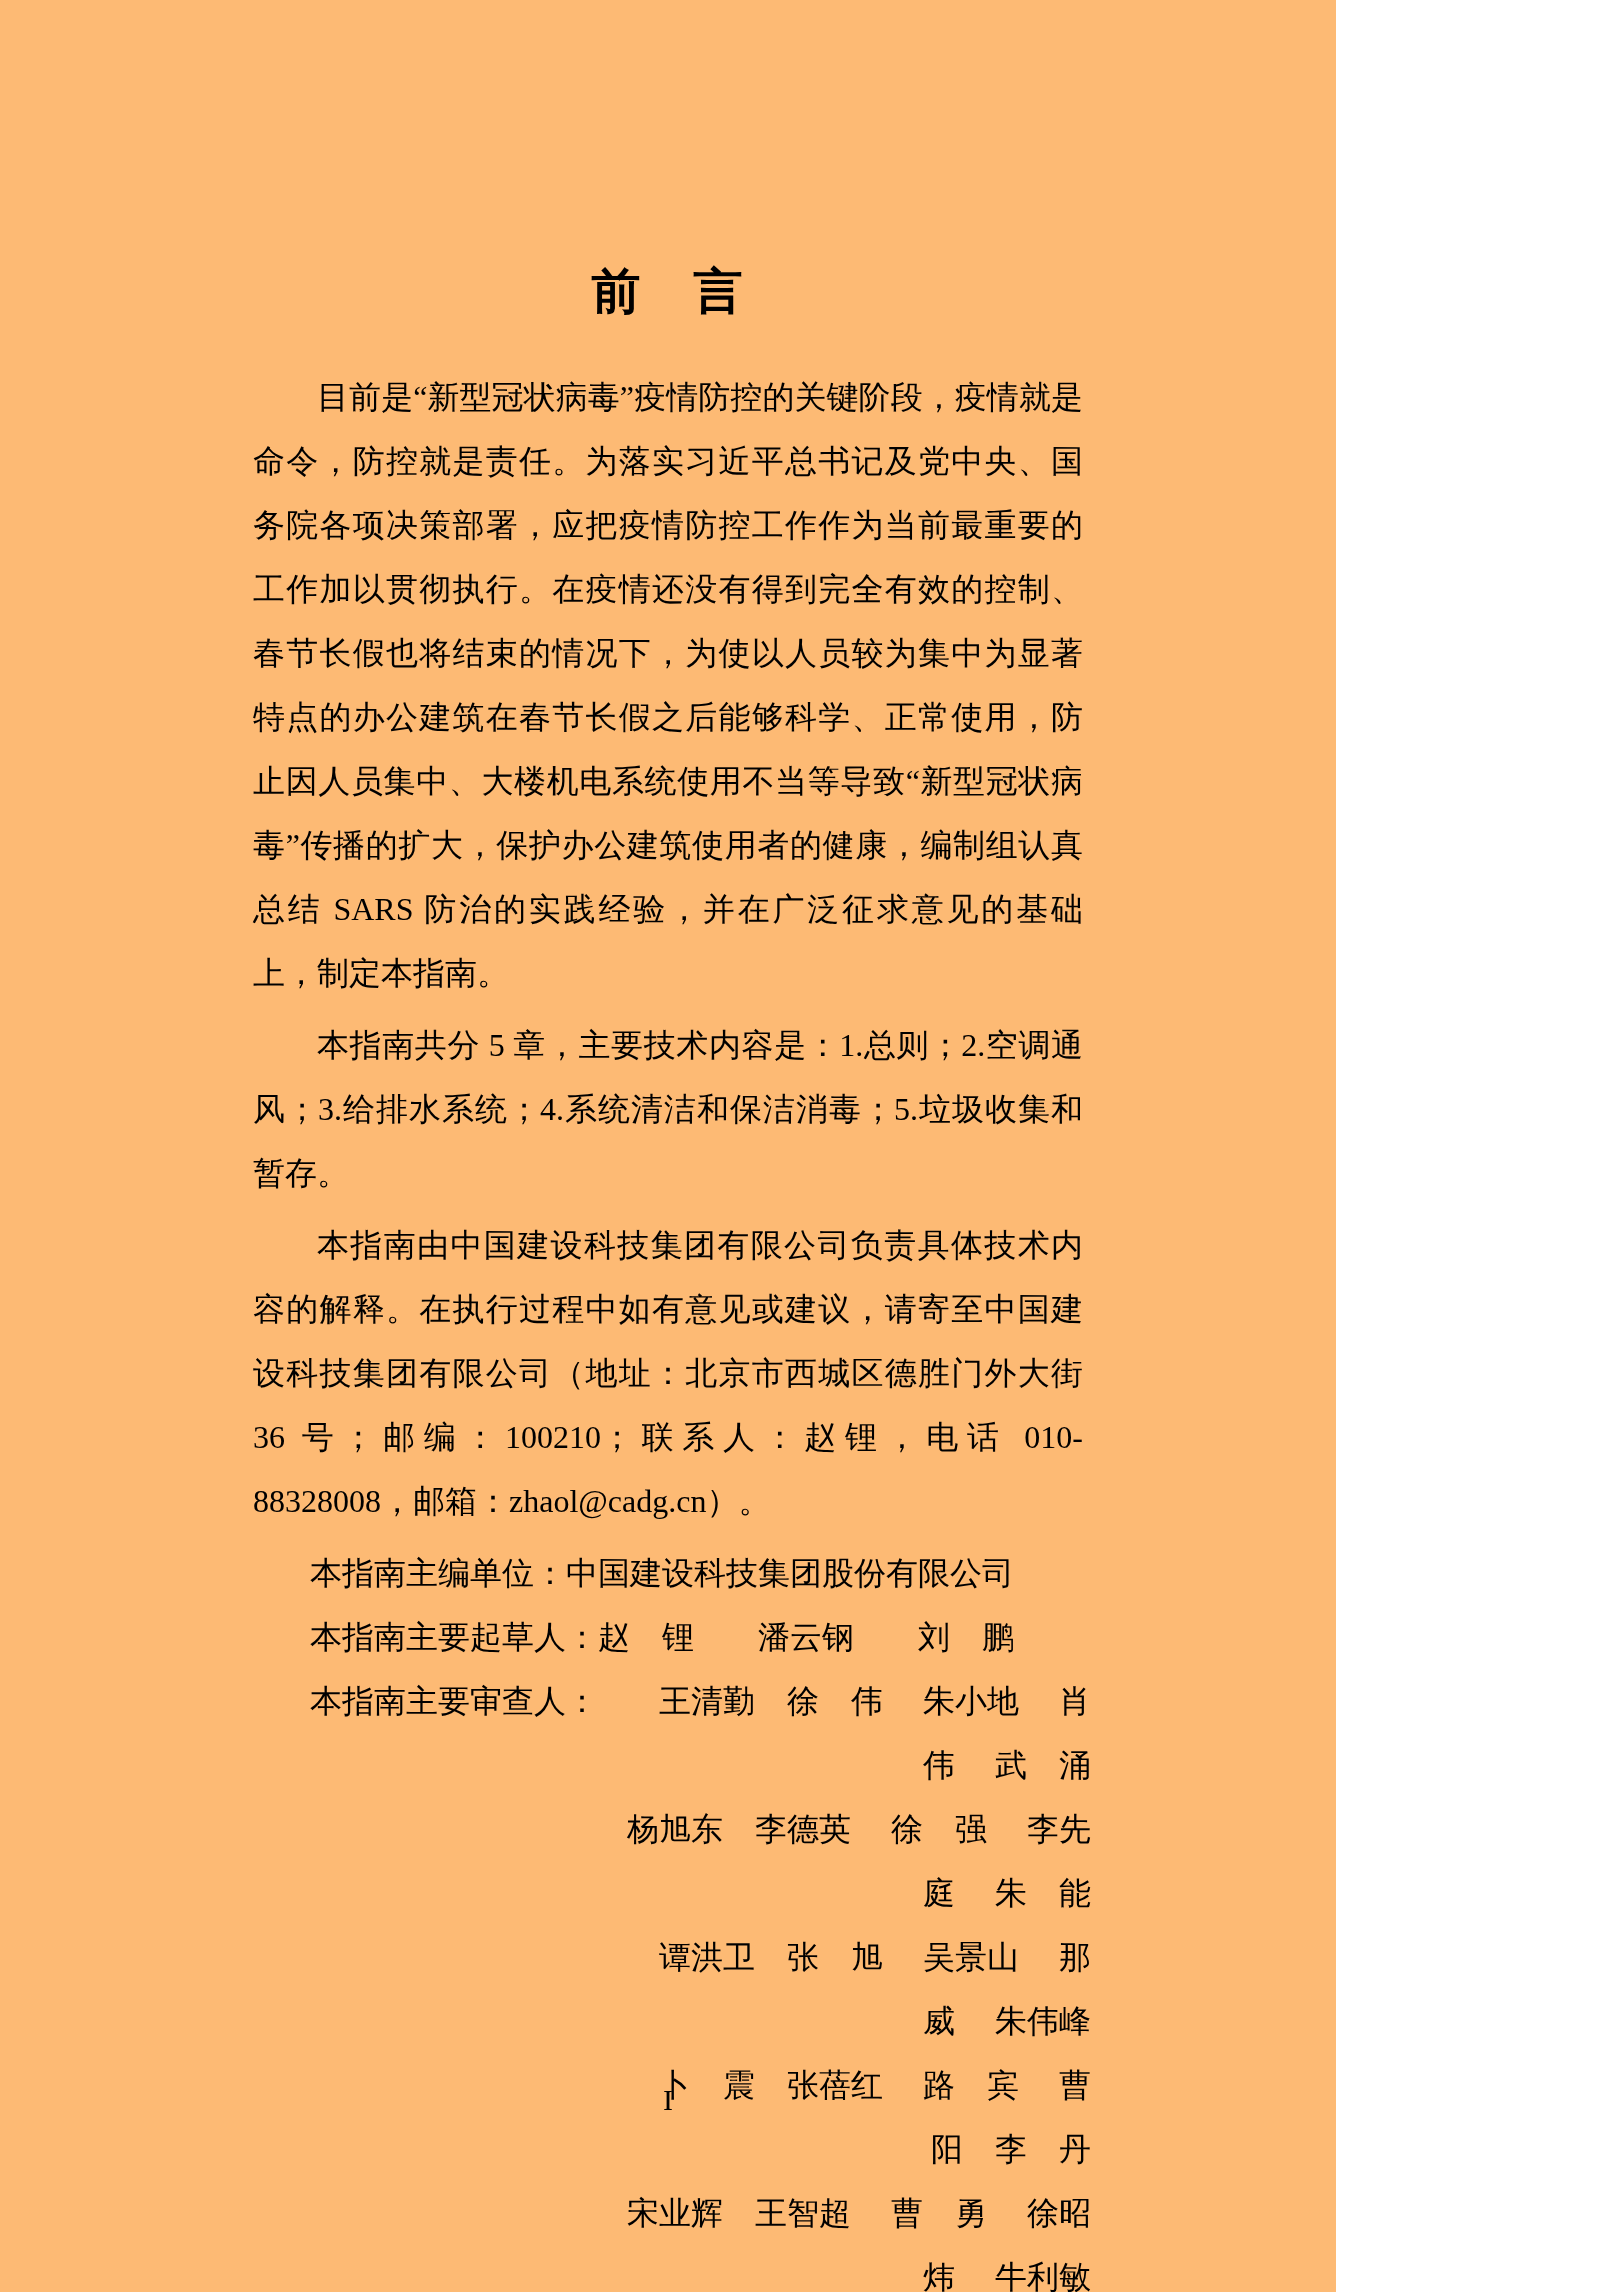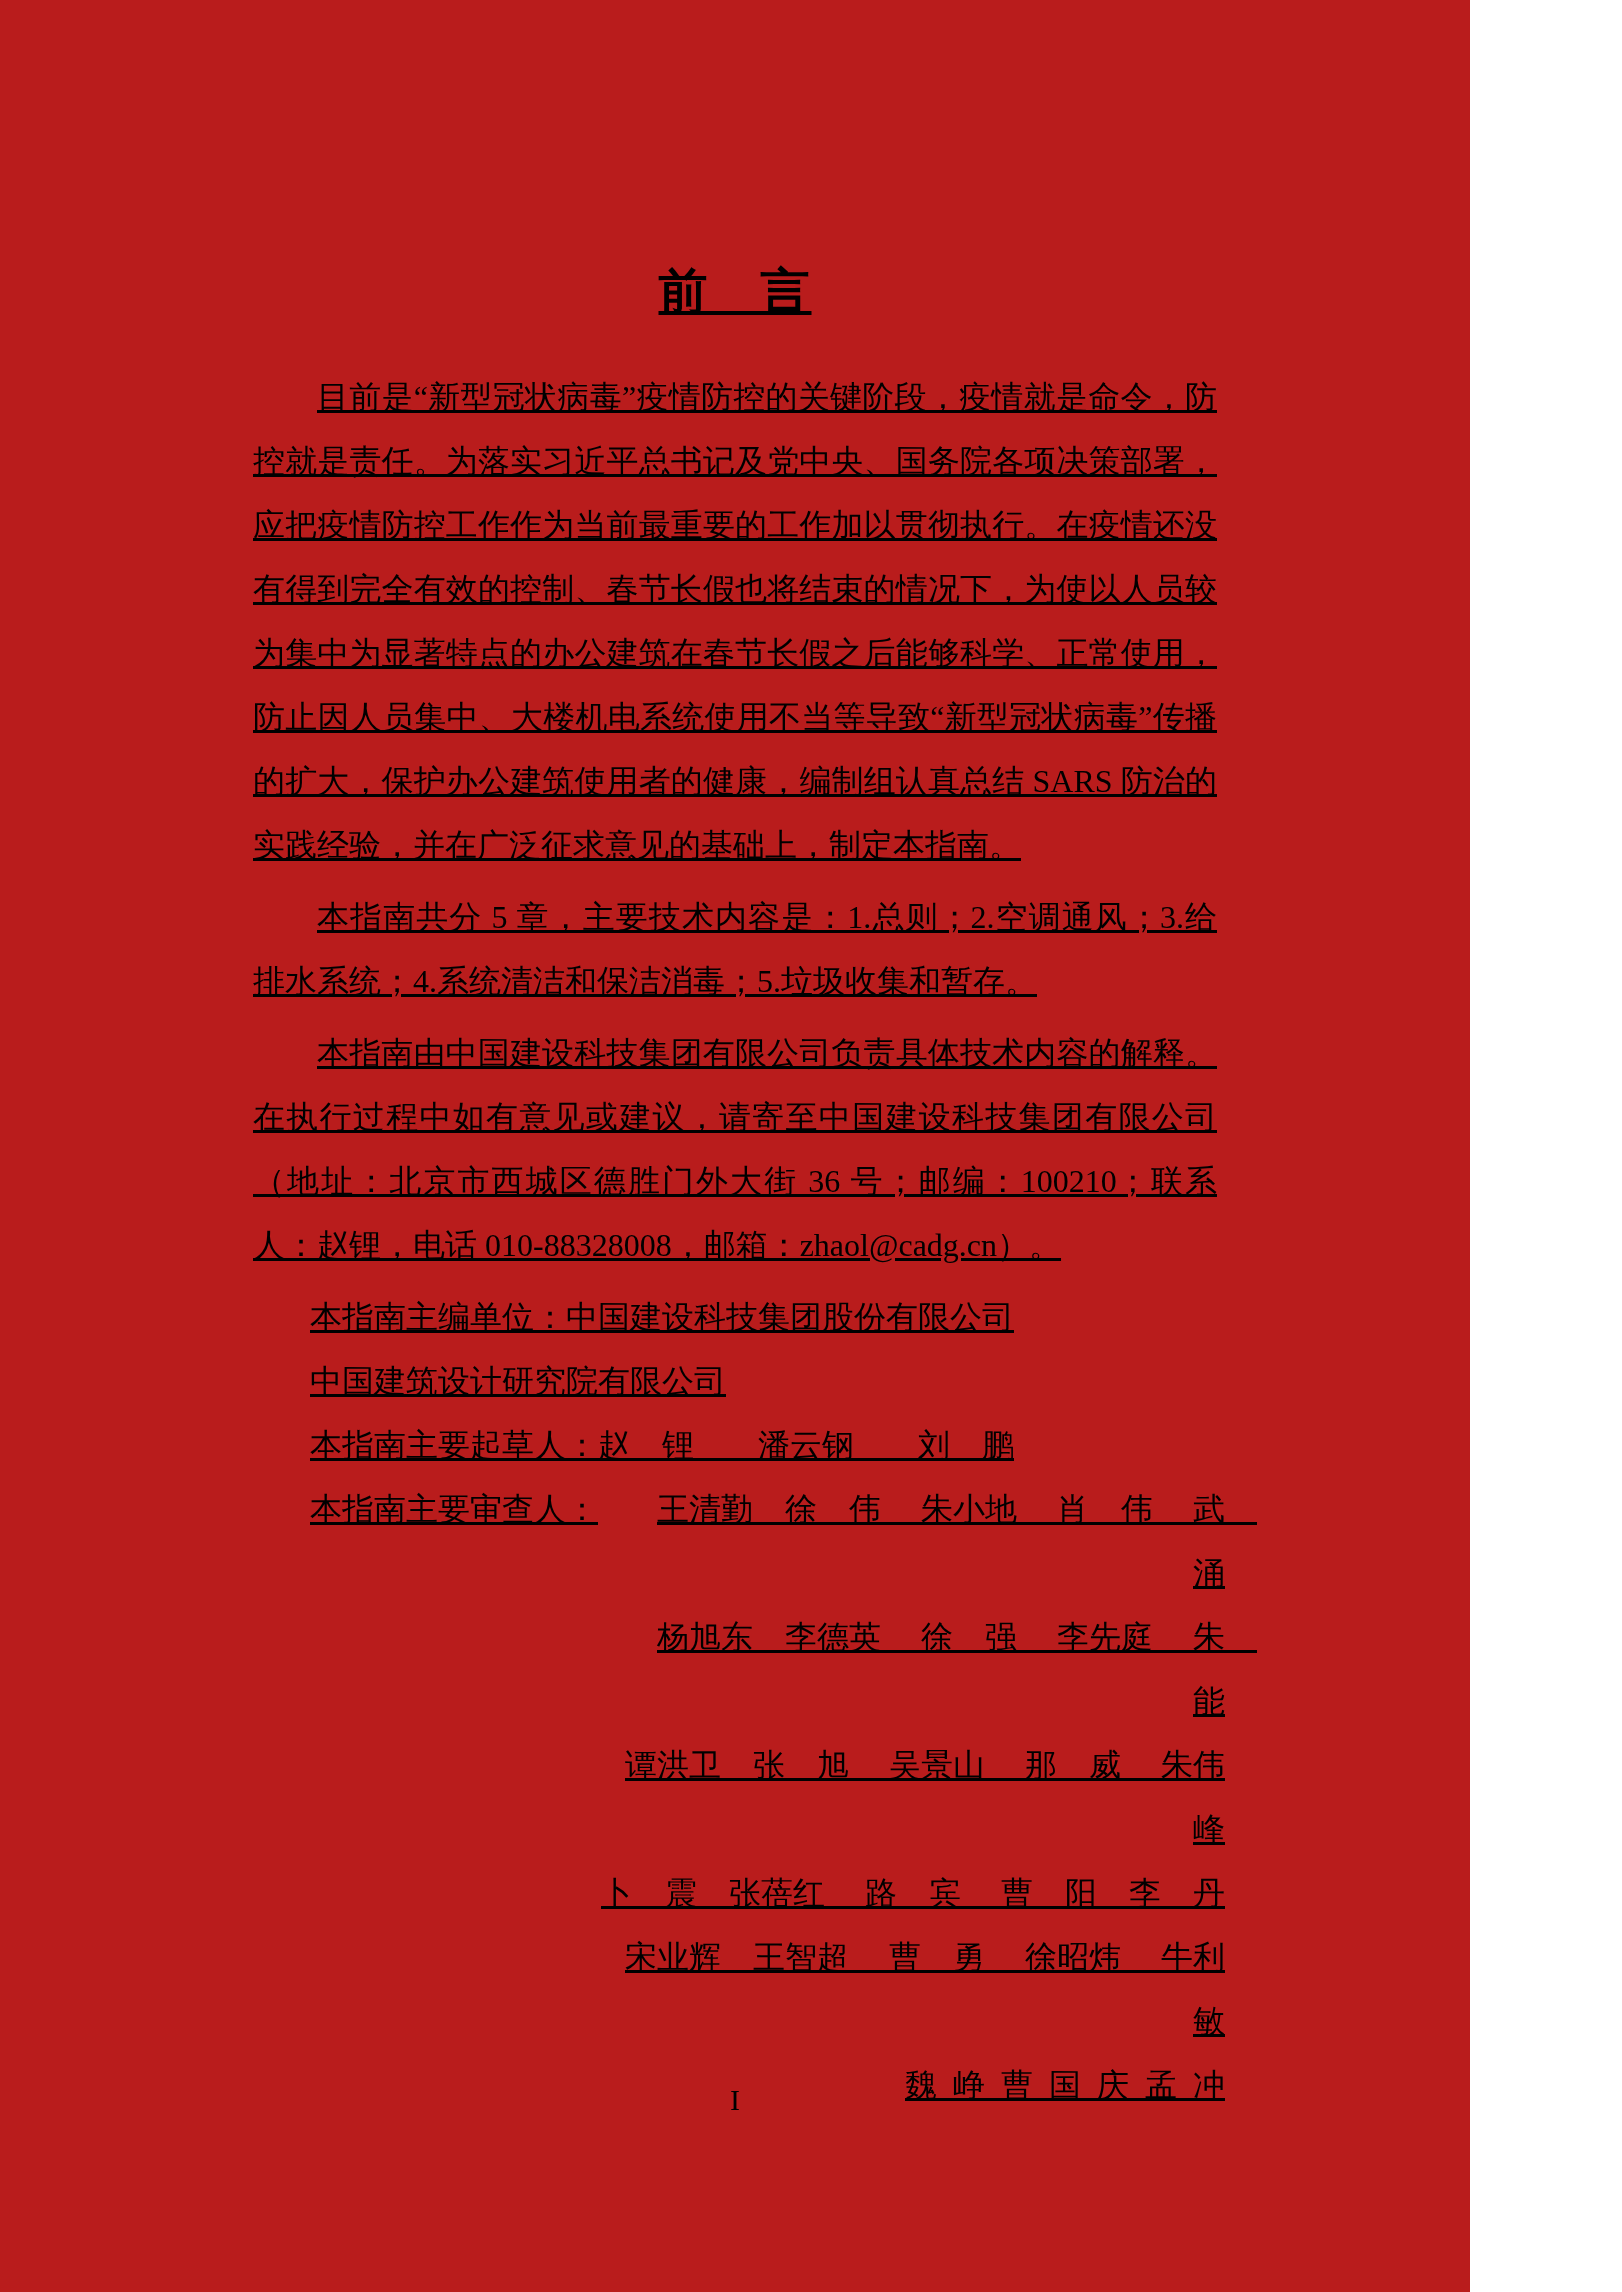--- a/index.html
+++ b/index.html
@@ -2,28 +2,27 @@
 <html><head>
 <meta charset="utf-8">
 <style>
   html, body {
     margin: 0;
     padding: 0;
     background: #ffffff;
   }
   .page {
     position: relative;
-    width: 1470px;
+    width: 1336px;
     height: 2293px;
-    background: #b91c1c;
+    background: #fdba74;
     color: #000000;
     font-family: "Liberation Serif", "DejaVu Serif", serif;
     font-size: 32px;
     overflow: hidden;
-    text-decoration: underline;
   }
   .doc-title {
     margin: 0;
     padding-top: 263px;
     text-align: center;
     font-size: 49px;
     font-weight: 700;
     line-height: 57px;
     letter-spacing: 2px;
     white-space: pre-wrap;
@@ -79,23 +78,20 @@
     <p class="para">本指南由中国建设科技集团有限公司负责具体技术内容的解释。在执行过程中如有意见或建议，请寄至中国建设科技集团有限公司（地址：北京市西城区德胜门外大街 36 号；邮编：100210；联系人：赵锂，电话 010-88328008，邮箱：zhaol@cadg.cn）。</p>
 
     <div class="credit">
       <span class="credit-label">本指南主编单位：</span>
       <span class="credit-rows">
         <span class="crow">中国建设科技集团股份有限公司</span>
       </span>
     </div>
 
     <div class="credit">
-      <span class="credit-rows">
-        <span class="crow">中国建筑设计研究院有限公司</span>
-      </span>
     </div>
 
     <div class="credit">
       <span class="credit-label">本指南主要起草人：</span>
       <span class="credit-rows">
         <span class="crow">赵　锂　　潘云钢　　刘　鹏</span>
       </span>
     </div>
 
     <div class="credit">

